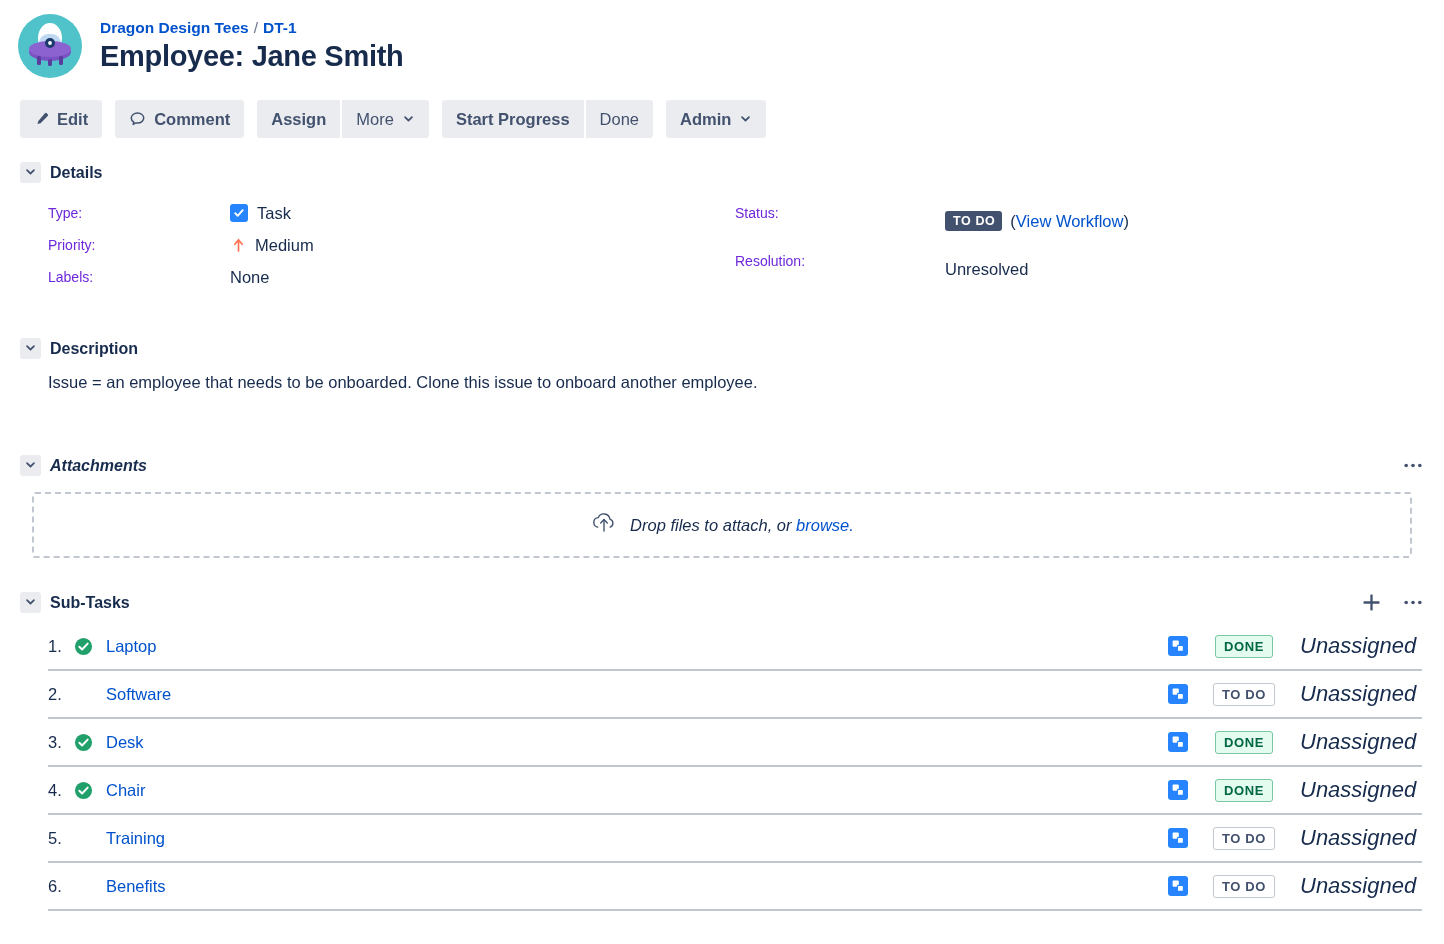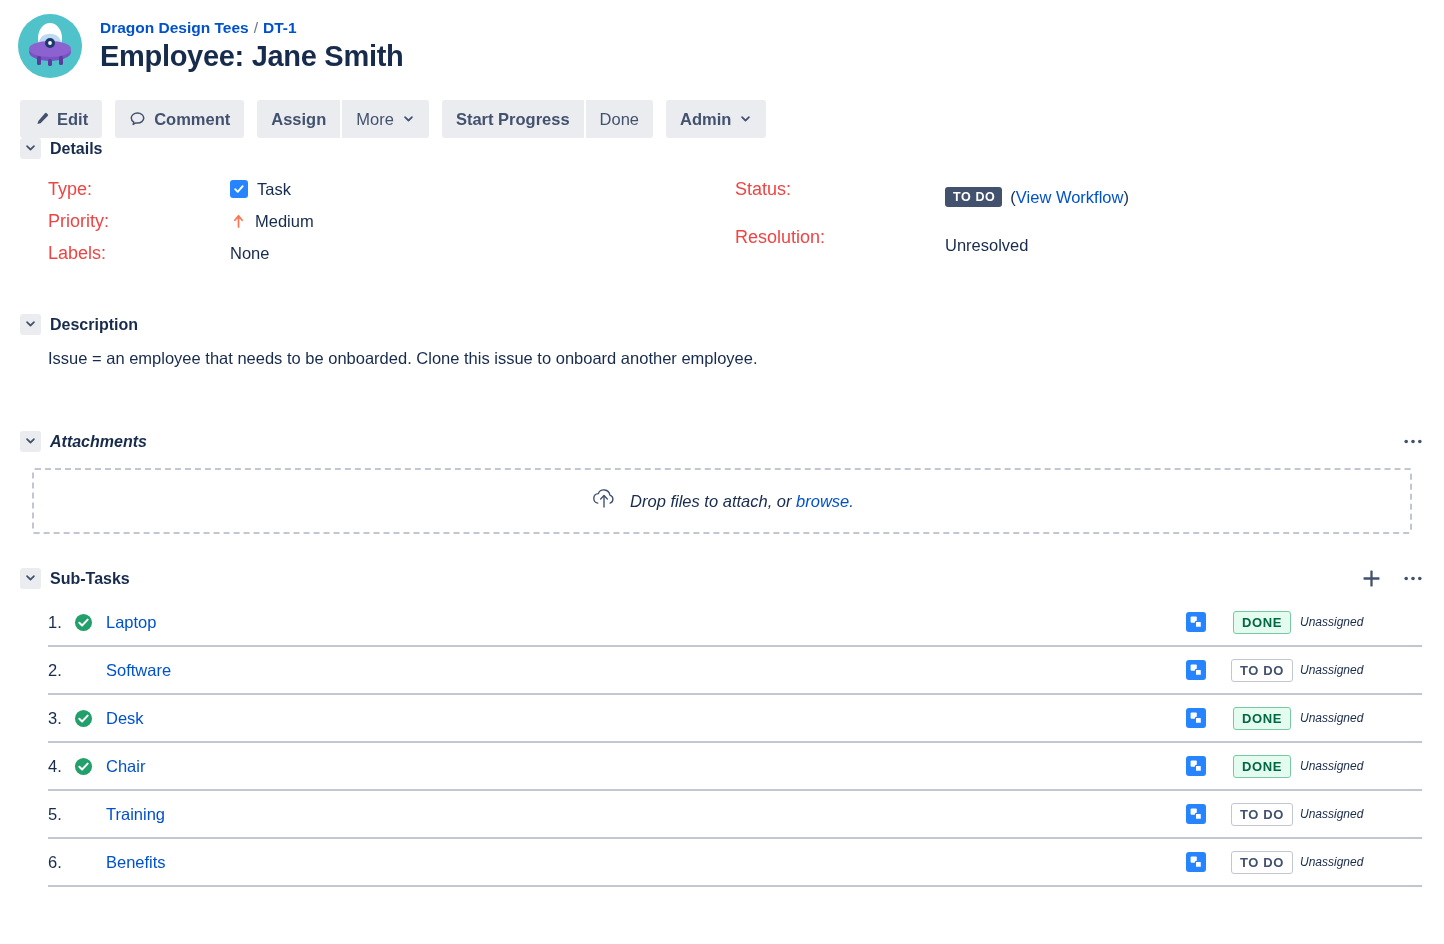--- a/index.html
+++ b/index.html
@@ -62,21 +62,21 @@
     background: none; border: none; padding: 0; cursor: pointer;
     display: inline-flex; align-items: center; justify-content: center;
     color: #42526E;
   }
 
   
   .details { display: flex; margin-top: 14px; }
   .det-col { display: grid; grid-template-columns: 210px 1fr; row-gap: 0px; }
   .det-col.left { width: 715px; }
   .det-label {
-    font-size: 18px; color: #ef4444; line-height: 32px; padding-left: 28px;
+    font-size: 14px; color: #6d28d9; line-height: 32px; padding-left: 28px;
   }
   .det-value {
     font-size: 16.5px; color: #172B4D; line-height: 32px;
     display: flex; align-items: center;
   }
   .type-icon {
     width: 18px; height: 18px; border-radius: 3px; background: #2684FF;
     display: inline-flex; align-items: center; justify-content: center;
     margin-right: 9px; flex: 0 0 18px;
   }
@@ -129,22 +129,22 @@
     width: 76px; display: flex; justify-content: center; margin-left: 18px;
   }
   .lz {
     font-size: 13px; font-weight: 700; letter-spacing: 0.6px;
     padding: 2px 8px; border-radius: 3px; line-height: 17px;
     display: inline-block; white-space: nowrap;
   }
   .lz-done { color: #006644; background: #E3FCEF; border: 1px solid #79C7A4; }
   .lz-todo { color: #42526E; background: #FFFFFF; border: 1px solid #C1C7D0; }
   .st-assignee {
-    width: 122px; font-style: italic; color: #172B4D; font-size: 12px;
-    white-space: nowrap;
+    width: 122px; font-style: italic; color: #172B4D; font-size: 22px;
+    margin-left: 18px; white-space: nowrap;
   }
 </style>
 </head>
 <body>
 
 <div class="page">
 
   <div class="header">
     <div class="avatar">
       <svg viewBox="0 0 64 64" width="64" height="64" aria-hidden="true">
@@ -219,21 +219,21 @@
         <span>Admin</span>
         <span>
           <svg width="13" height="13" viewBox="0 0 12 12" fill="#42526E" aria-hidden="true">
             <path d="M2.2 4.3a.8.8 0 0 1 1.15-1.1L6 5.75l2.65-2.55A.8.8 0 0 1 9.8 4.3L6.55 7.5a.78.78 0 0 1-1.1 0L2.2 4.3z"></path>
           </svg>
         </span>
       </button>
     </div>
   </div>
 
-  <div class="section" style="">
+  <div class="section" style="margin-top:24px;">
     <div class="sec-head">
       <span class="chev-box">
         <svg width="13" height="13" viewBox="0 0 12 12" fill="#42526E" aria-hidden="true">
           <path d="M2.2 4.3a.8.8 0 0 1 1.15-1.1L6 5.75l2.65-2.55A.8.8 0 0 1 9.8 4.3L6.55 7.5a.78.78 0 0 1-1.1 0L2.2 4.3z"></path>
         </svg>
       </span>
       <span class="sec-title">Details</span>
     </div>
 
     <div class="details">

